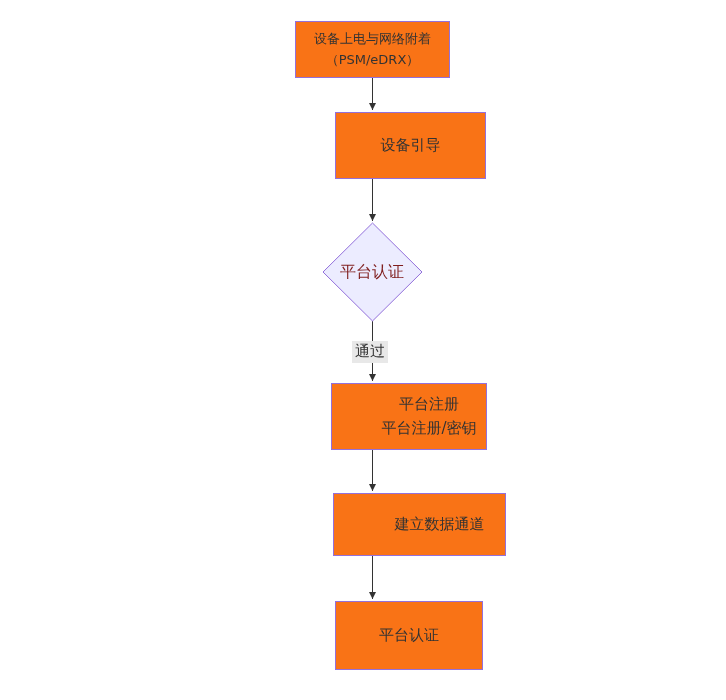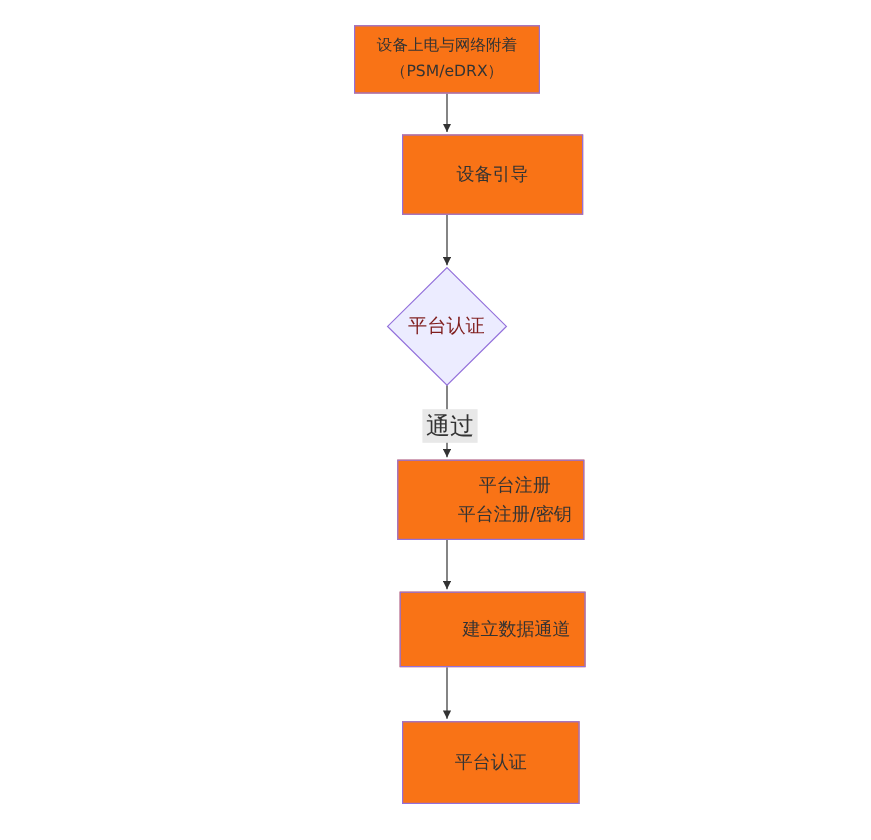--- a/index.html
+++ b/index.html
@@ -49,21 +49,21 @@
     font-size: 16px;
     color: #7f1d1d;
   }
   .edge-label {
     position: absolute;
     left: 352px;
     top: 341px;
     padding: 1px 3px;
     background: #e8e8e8;
     color: #333333;
-    font-size: 20px;
+    font-size: 15px;
     line-height: 1.3;
   }
 </style>
 </head>
 <body>
 
 <div class="canvas">
 
   <svg class="connector-layer" width="726" height="700" viewBox="0 0 726 700" xmlns="http://www.w3.org/2000/svg">
     <defs>
@@ -92,21 +92,21 @@
 
   <div class="decision-label">平台认证</div>
 
   <div class="edge-label">通过</div>
 
   <div class="node node-md" style="left:295px; top:383px; width:156px; height:67px;padding-left:40px;">
     <span>平台注册</span>
     <span>平台注册/密钥</span>
   </div>
 
-  <div class="node node-md" style="left:297px; top:493px; width:155px; height:63px;padding-left:40px;">
+  <div class="node node-md" style="left:297px; top:493px; width:173px; height:63px;padding-left:40px;">
     <span>建立数据通道</span>
   </div>
 
   <div class="node node-md" style="left:299px; top:601px; width:148px; height:69px;">
     <span>平台认证</span>
   </div>
 
 </div>
 
 </body></html>

